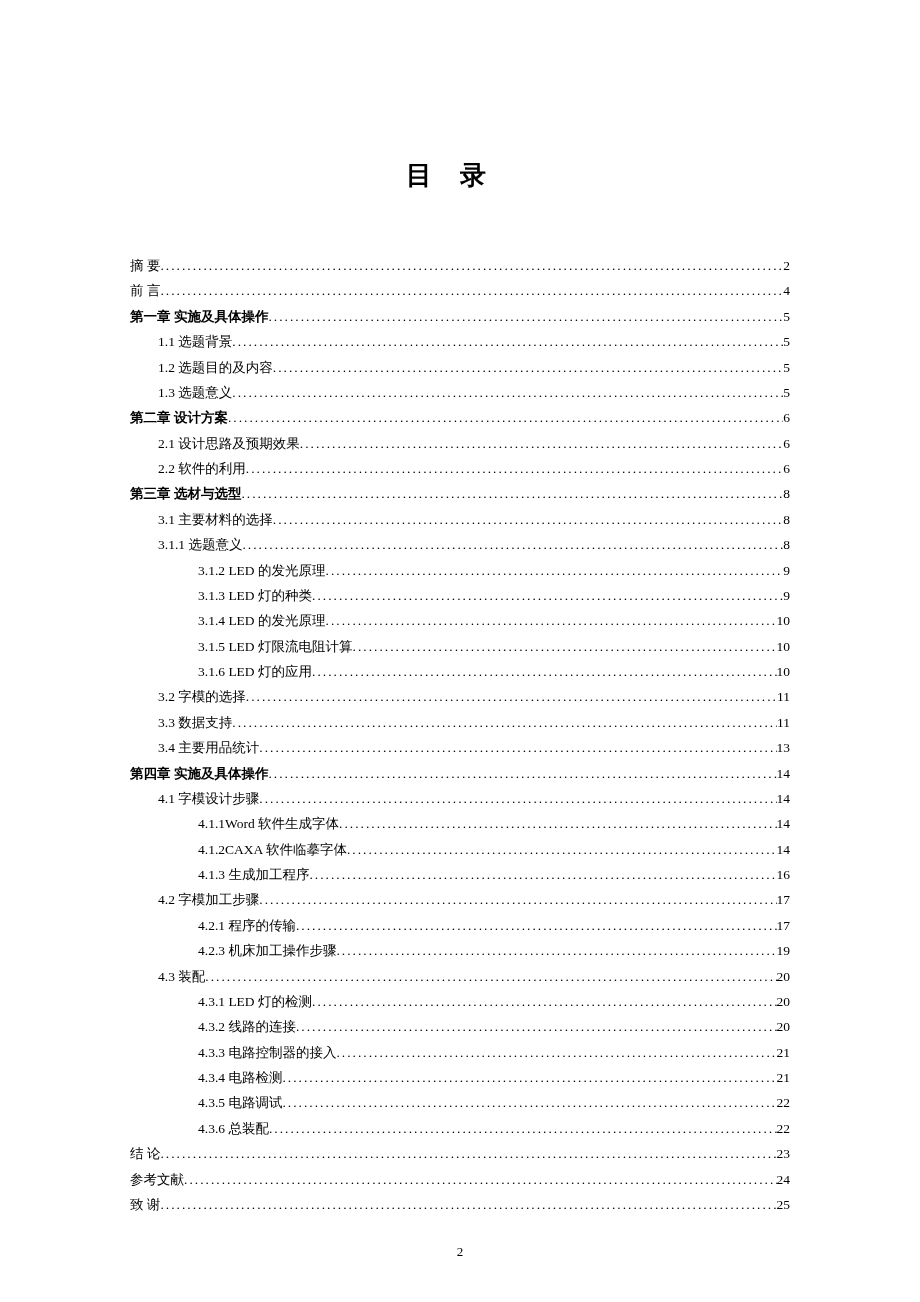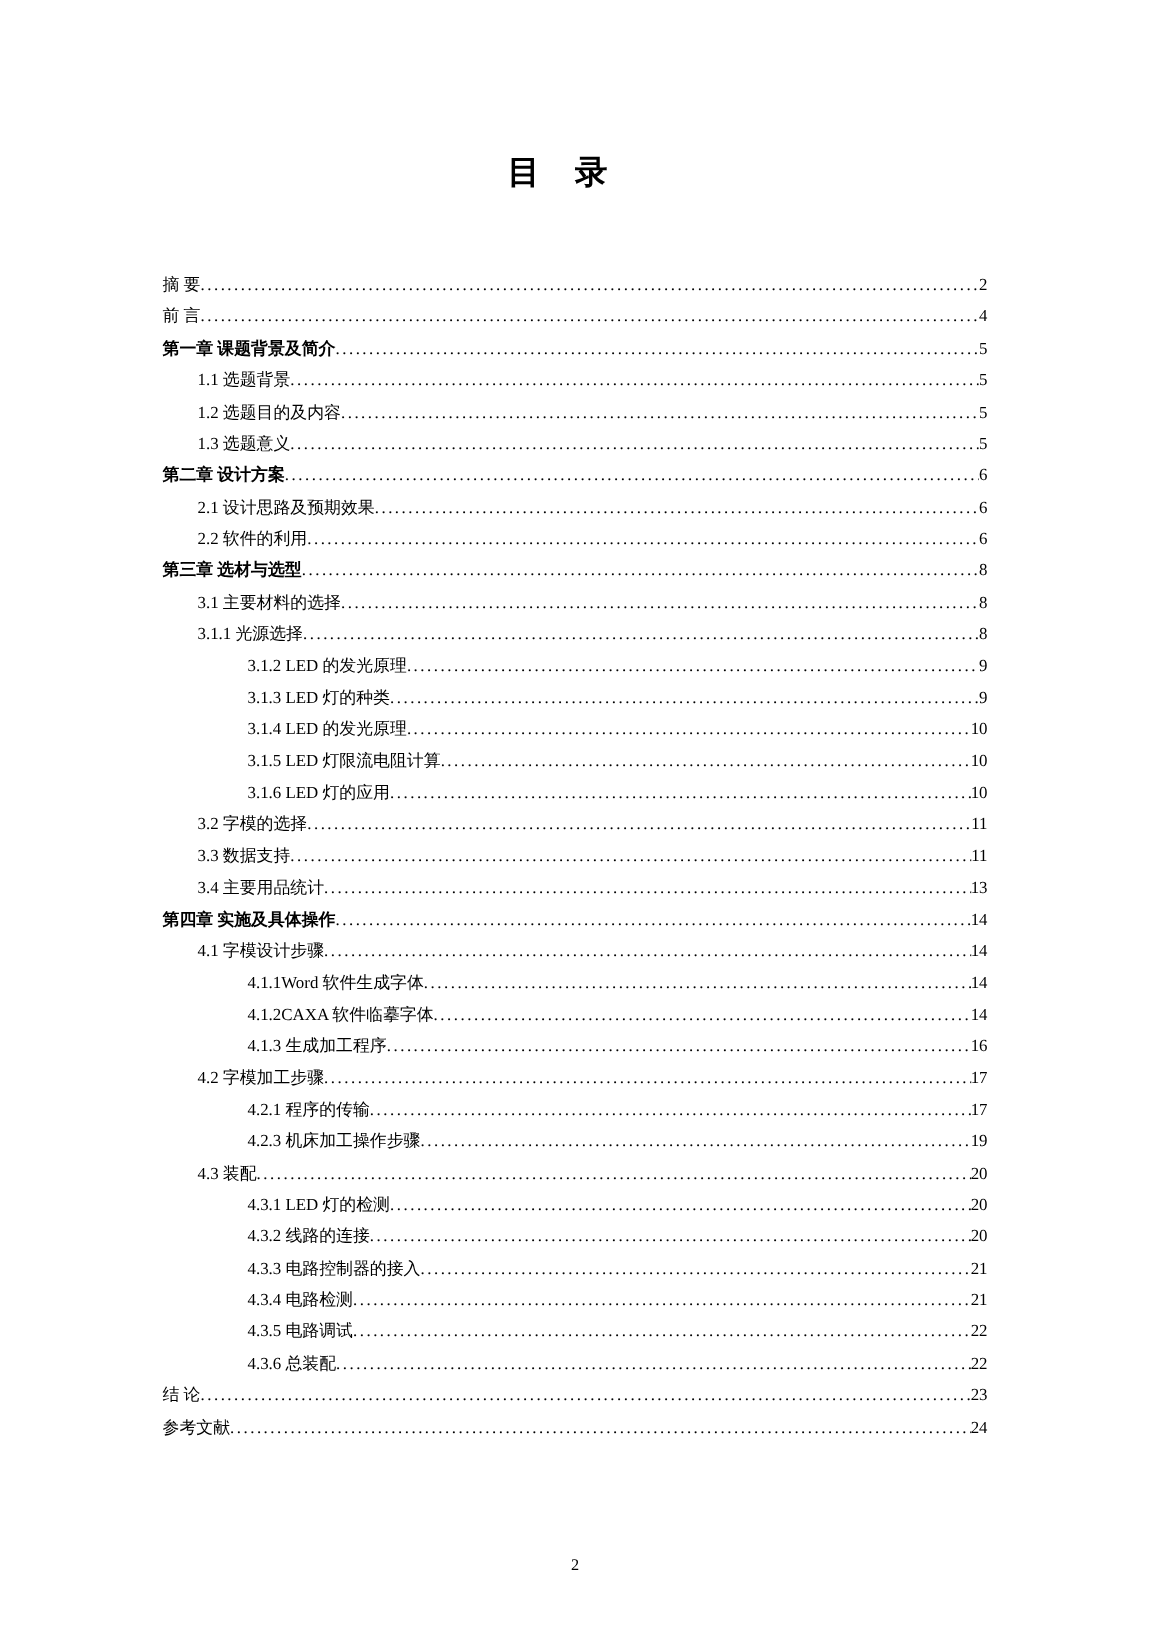--- a/index.html
+++ b/index.html
@@ -9,20 +9,21 @@
     }
     body {
       background: #ffffff;
       font-family: "SimSun", "宋体", serif;
       width: 920px;
       height: 1302px;
       position: relative;
     }
     .page {
       padding: 120px 130px 40px 130px;
+      margin-top: 38px;
     }
     .title {
       text-align: center;
       font-size: 26px;
       font-weight: bold;
       letter-spacing: 28px;
       margin-bottom: 60px;
       font-family: "SimHei", "黑体", sans-serif;
     }
     .toc-line {
@@ -75,21 +76,21 @@
         <span class="toc-label">摘  要</span>
         <span class="toc-dots"></span>
         <span class="toc-page">2</span>
       </div>
       <div class="toc-line indent-0">
         <span class="toc-label">前  言</span>
         <span class="toc-dots"></span>
         <span class="toc-page">4</span>
       </div>
       <div class="toc-line indent-0">
-        <span class="toc-label bold">第一章 课题背景及简介</span>
+        <span class="toc-label bold">第一章 实施及具体操作</span>
         <span class="toc-dots"></span>
         <span class="toc-page">5</span>
       </div>
       <div class="toc-line indent-1">
         <span class="toc-label">1.1 选题背景</span>
         <span class="toc-dots"></span>
         <span class="toc-page">5</span>
       </div>
       <div class="toc-line indent-1">
         <span class="toc-label">1.2 选题目的及内容</span>
@@ -120,21 +121,21 @@
         <span class="toc-label bold">第三章 选材与选型</span>
         <span class="toc-dots"></span>
         <span class="toc-page">8</span>
       </div>
       <div class="toc-line indent-1">
         <span class="toc-label">3.1 主要材料的选择</span>
         <span class="toc-dots"></span>
         <span class="toc-page">8</span>
       </div>
       <div class="toc-line indent-1">
-        <span class="toc-label">3.1.1 光源选择</span>
+        <span class="toc-label">3.1.1 选题意义</span>
         <span class="toc-dots"></span>
         <span class="toc-page">8</span>
       </div>
       <div class="toc-line indent-2">
         <span class="toc-label">3.1.2 LED 的发光原理</span>
         <span class="toc-dots"></span>
         <span class="toc-page">9</span>
       </div>
       <div class="toc-line indent-2">
         <span class="toc-label">3.1.3 LED 灯的种类</span>
@@ -248,17 +249,22 @@
       </div>
       <div class="toc-line indent-0">
         <span class="toc-label">结  论</span>
         <span class="toc-dots"></span>
         <span class="toc-page">23</span>
       </div>
       <div class="toc-line indent-0">
         <span class="toc-label">参考文献</span>
         <span class="toc-dots"></span>
         <span class="toc-page">24</span>
+      </div>
+      <div class="toc-line indent-0">
+        <span class="toc-label">致  谢</span>
+        <span class="toc-dots"></span>
+        <span class="toc-page">25</span>
       </div>
     </div>
 </div>
 
 <div class="page-number">2</div>
 
 </body></html>

